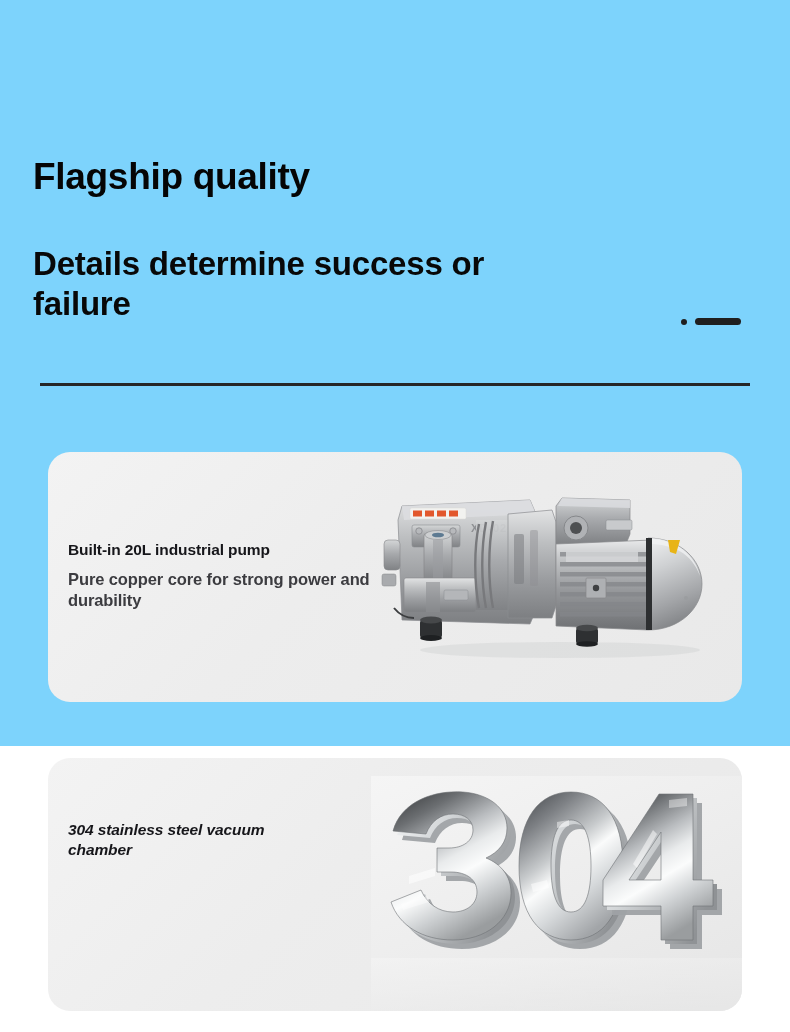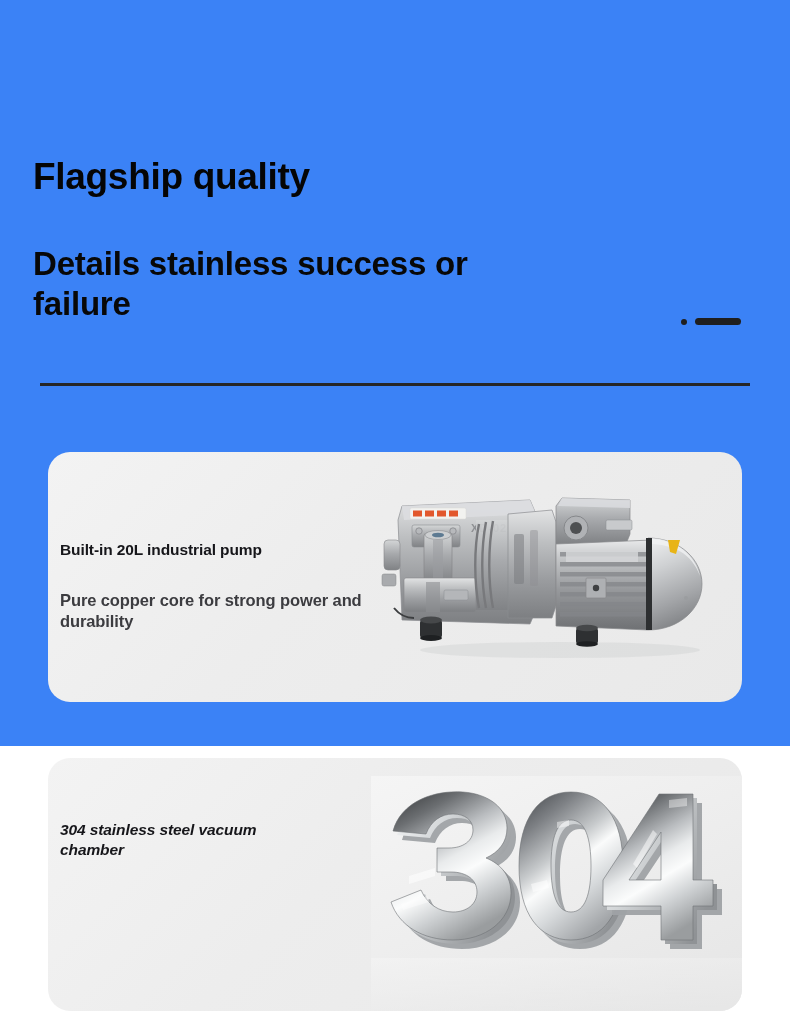--- a/index.html
+++ b/index.html
@@ -10,21 +10,21 @@
     height:1032px;
     background:#ffffff;
     font-family:"Liberation Sans", sans-serif;
     overflow:hidden;
   }
 
   .page {
     position:relative;
     width:790px;
     height:746px;
-    background:#3b82f6;
+    background:#7dd3fc;
   }
 
   
   .headline-block { position:absolute; left:33px; top:158px; width:720px; }
 
   .headline-primary {
     font-size:37px;
     font-weight:700;
     color:#050505;
     letter-spacing:-0.3px;
@@ -79,35 +79,35 @@
     width:694px;
     border-radius:22px;
     background:linear-gradient(135deg,#f3f3f3 0%,#ededed 42%,#e9e9e9 100%);
     overflow:hidden;
   }
   .card-1 { top:452px; height:250px; }
   .card-2 { top:758px; height:253px;font-style:italic; }
 
   .card-text {
     position:absolute;
-    left:12px;
+    left:20px;
     z-index:4;
   }
   .card-1 .card-text { top:88px; width:340px; }
   .card-2 .card-text { top:62px; width:250px; }
 
   .card-title {
     font-size:15.5px;
     font-weight:700;
     color:#16161a;
     line-height:1.26;
     letter-spacing:-0.1px;
   }
   .card-sub {
-    margin-top:30px;
+    margin-top:9px;
     font-size:16.5px;
     font-weight:700;
     color:#3c3c40;
     line-height:1.28;
     letter-spacing:-0.1px;
   }
 
   
   .pump-wrap {
     position:absolute;
@@ -130,21 +130,21 @@
   }
   .num-wrap svg { width:100%; height:100%; display:block; }
 </style>
 </head>
 <body>
 
 <div class="page">
 
   <div class="headline-block">
     <div class="headline-primary">Flagship quality</div>
-    <div class="headline-secondary">Details stainless success or failure</div>
+    <div class="headline-secondary">Details determine success or failure</div>
   </div>
 
   <div class="ornament">
     <span class="ornament-dot"></span>
     <span class="ornament-dash"></span>
   </div>
 
   <div class="divider"></div>
 
   <div class="card card-1">

